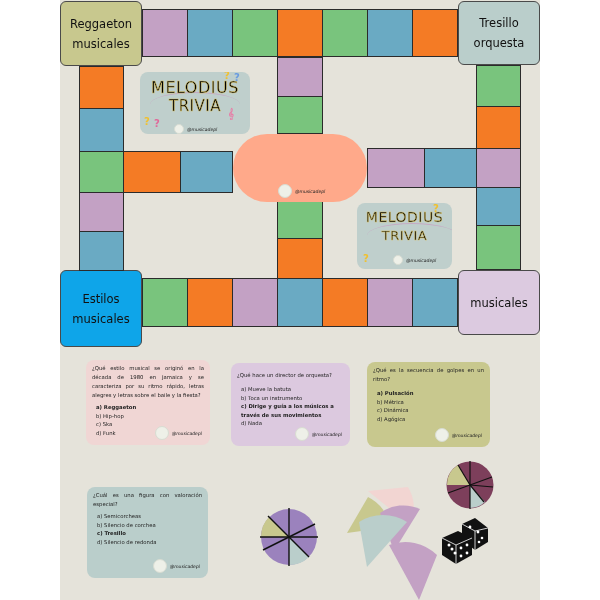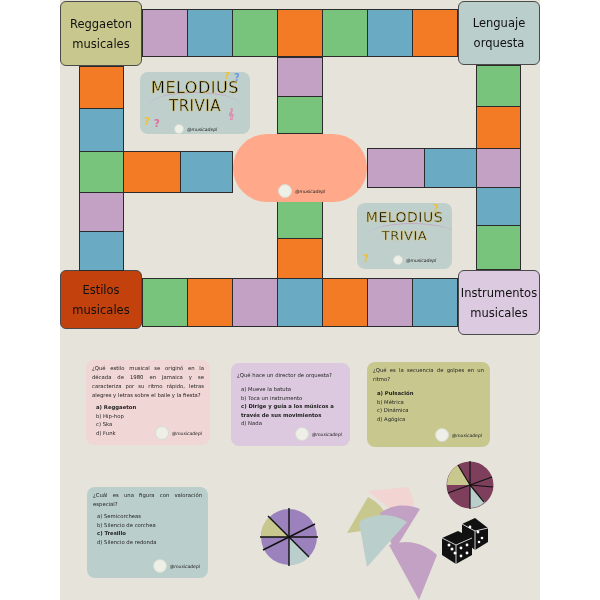--- a/index.html
+++ b/index.html
@@ -33,33 +33,32 @@
 <div class="page"></div>
 
 <div class="corner" style="left:60px;top:1px;width:82px;height:65px;background:#c8c88e;">
   <div>
       <div>Reggaeton</div>
       <div>musicales</div>
     </div>
 </div>
 <div class="corner" style="left:458px;top:1px;width:82px;height:64px;background:#bacecb;">
   <div>
-      <div>Lenguaje</div>
+      <div>Tresillo</div>
       <div>orquesta</div>
     </div>
 </div>
-<div class="corner" style="left:60px;top:270px;width:82px;height:59px;background:#c2410c;">
+<div class="corner" style="left:60px;top:270px;width:82px;height:77px;background:#0ea5e9;">
   <div>
       <div>Estilos</div>
       <div>musicales</div>
     </div>
 </div>
 <div class="corner" style="left:458px;top:270px;width:82px;height:65px;background:#dccae0;">
   <div>
-      <div>Instrumentos</div>
       <div>musicales</div>
     </div>
 </div>
 
 <div class="cell c-purple" style="left:142px;top:9px;width:46px;height:48px;"></div>
 <div class="cell c-blue" style="left:187px;top:9px;width:46px;height:48px;"></div>
 <div class="cell c-green" style="left:232px;top:9px;width:46px;height:48px;"></div>
 <div class="cell c-orange" style="left:277px;top:9px;width:46px;height:48px;"></div>
 <div class="cell c-green" style="left:322px;top:9px;width:46px;height:48px;"></div>
 <div class="cell c-blue" style="left:367px;top:9px;width:46px;height:48px;"></div>

